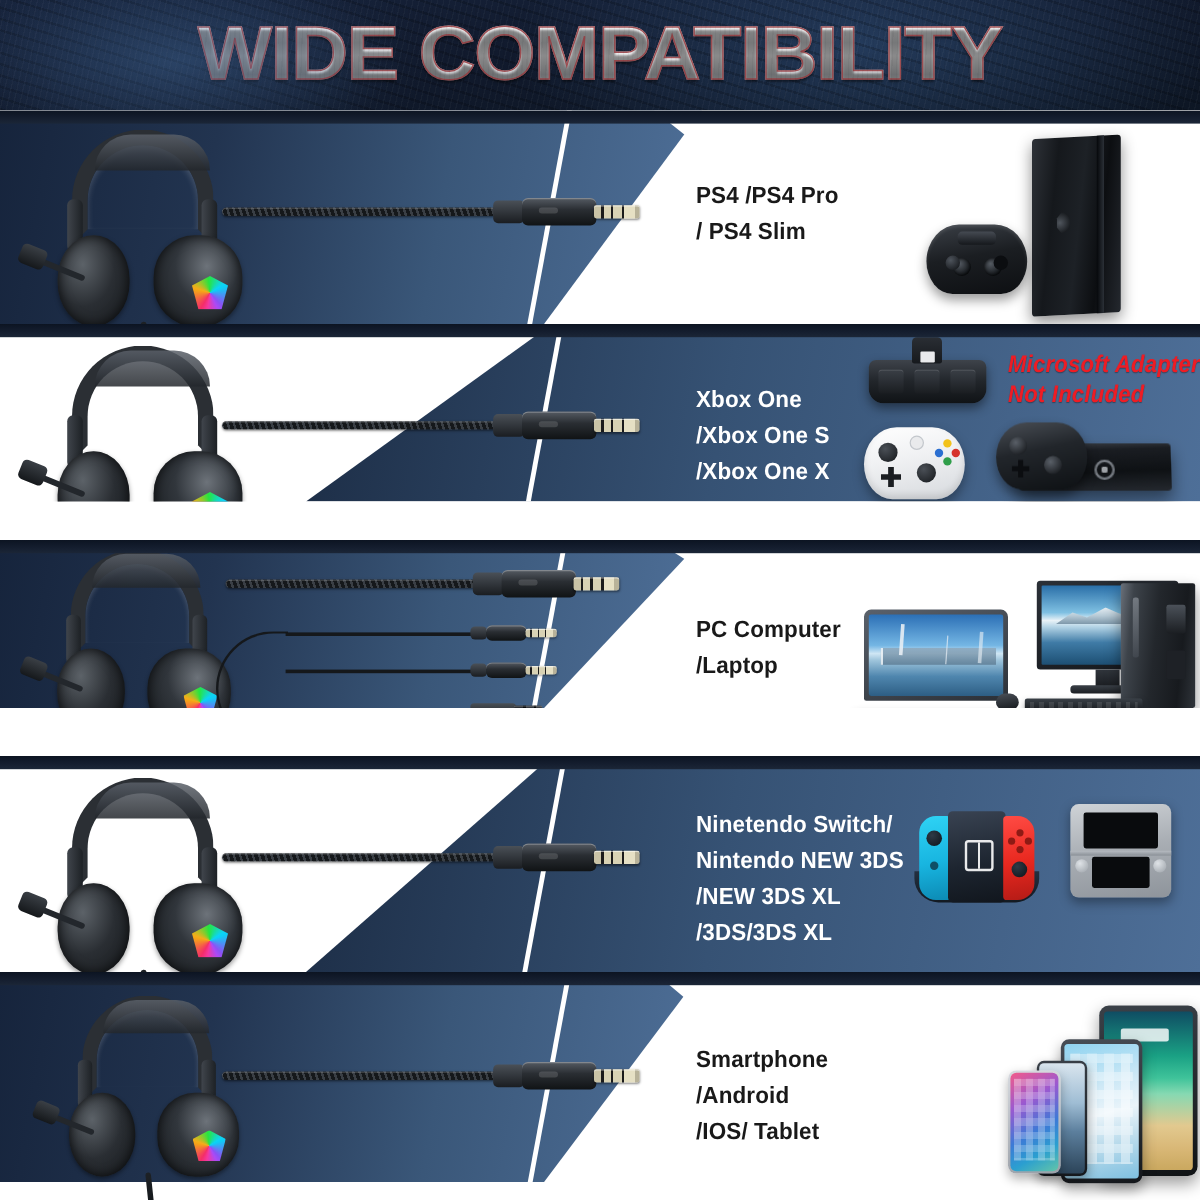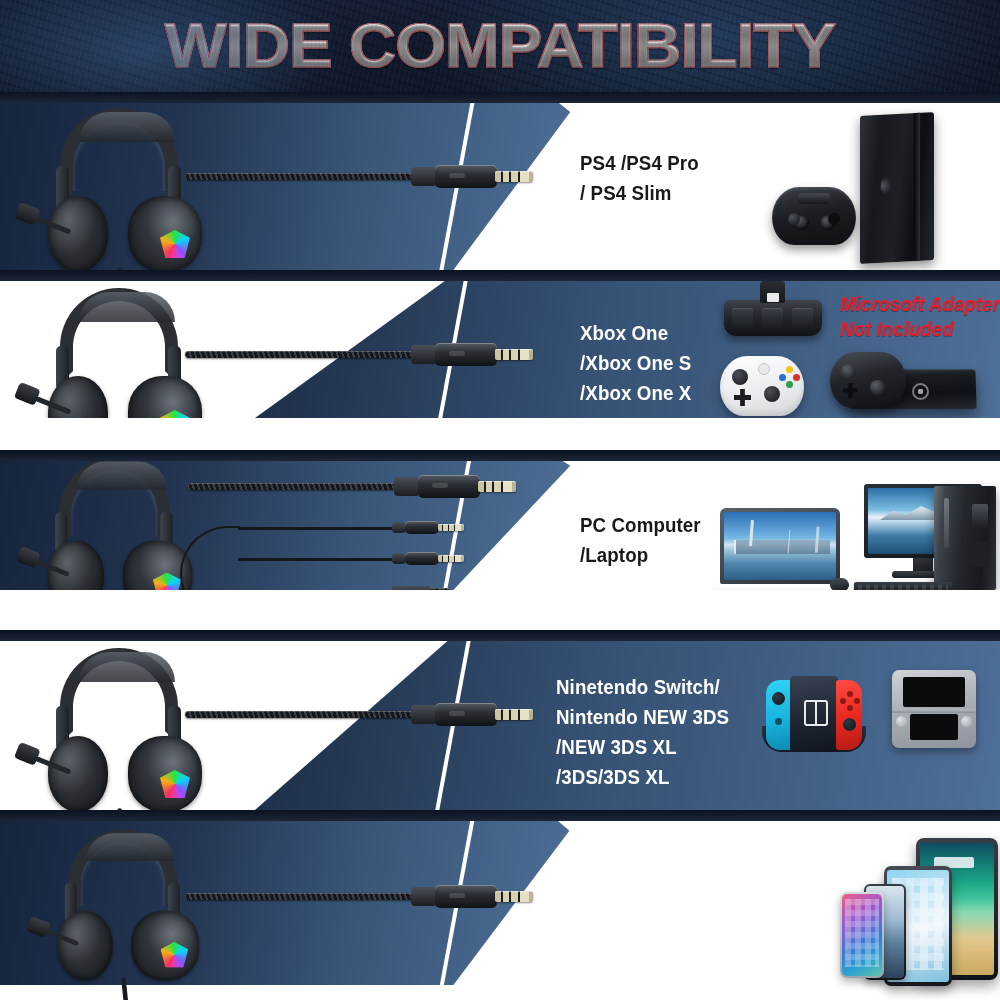--- a/index.html
+++ b/index.html
@@ -758,21 +758,21 @@
     <div class="cable" style="left:185px;top:80px;width:230px;">
       <div class="braid"></div>
       <div class="jack">
         <div class="barrel"></div>
         <div class="body"></div>
         <div class="pin"></div>
       </div>
     </div>
   </div>
 
-  <div class="content" style="left:556px;top:42px;">
+  <div class="content" style="left:580px;top:42px;">
     <div class="label light">Ninetendo Switch/</div>
     <div class="label light">Nintendo NEW 3DS</div>
     <div class="label light">/NEW 3DS XL</div>
     <div class="label light">/3DS/3DS XL</div>
   </div>
 
   <div class="content" style="left:760px;top:32px;width:230px;height:120px;">
     <div class="dev switch" style="left:6px;top:14px;">
       <div class="grip"></div>
       <div class="joyL">
@@ -817,20 +817,25 @@
     <div class="cable" style="left:185px;top:82px;width:230px;">
       <div class="braid"></div>
       <div class="jack">
         <div class="barrel"></div>
         <div class="body"></div>
         <div class="pin"></div>
       </div>
     </div>
   </div>
 
+  <div class="content" style="left:580px;top:58px;">
+    <div class="label">Smartphone</div>
+    <div class="label">/Android</div>
+    <div class="label">/IOS/ Tablet</div>
+  </div>
 
   <div class="content" style="left:840px;top:14px;width:180px;height:160px;">
     <div class="dev tabletL" style="left:76px;top:14px;">
         <div class="s"></div>
       </div>
     <div class="dev tabletS" style="left:44px;top:42px;">
         <div class="s"></div>
       </div>
     <div class="dev phoneS" style="left:24px;top:60px;">
         <div class="s"></div>

